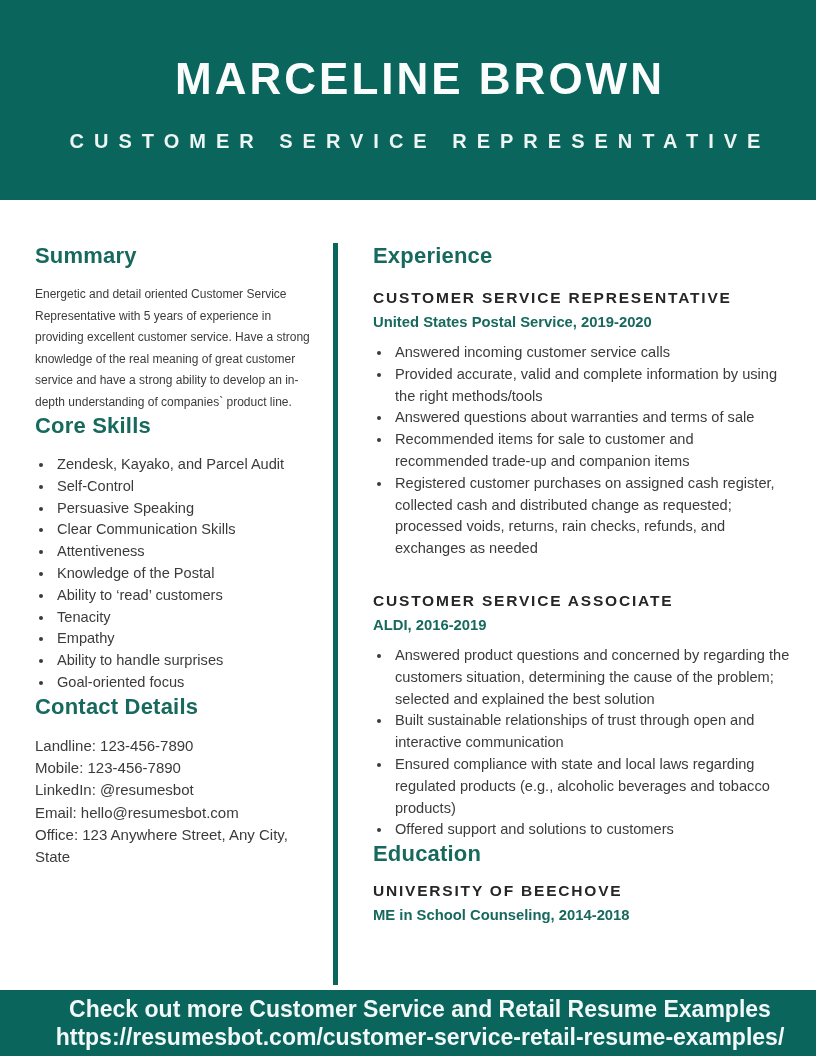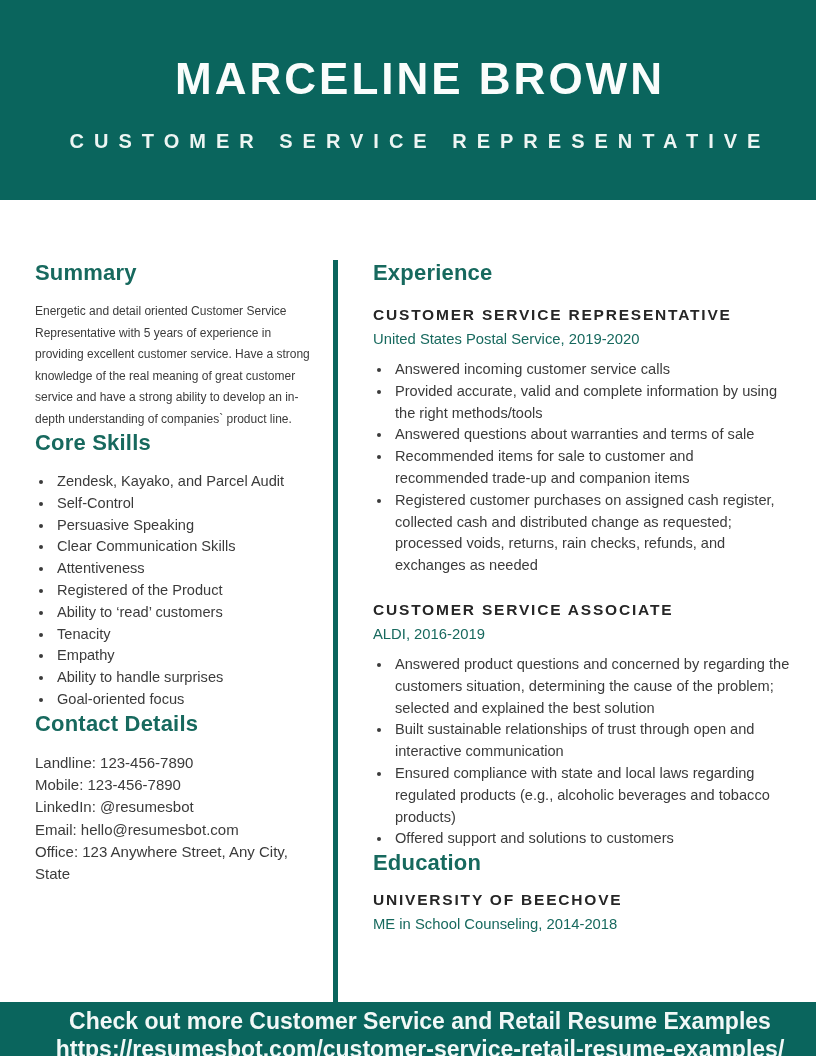--- a/index.html
+++ b/index.html
@@ -30,21 +30,21 @@
   }
   .header .subtitle{
     margin-top:26px;
     font-size:20px;font-weight:700;letter-spacing:10px;color:#edf5f3;
     white-space:nowrap;
   }
 
   
   .content{
     flex:1;display:flex;align-items:flex-start;
-    padding:60px 26px 0 35px;
+    padding:43px 26px 0 35px;
   }
   .col.left{width:285px;flex:none;}
   .divider{
     flex:none;width:5px;height:742px;
     background:var(--accent);
     margin-left:13px;margin-right:35px;
   }
   .col.right{flex:1;min-width:0;}
 
   h2.section-heading{
@@ -65,23 +65,23 @@
   ul.plain{margin:0;padding:0;list-style:none;}
   ul.plain li{font-size:15px;line-height:22.3px;color:var(--body-text);}
 
   .job{margin-top:20px;}
   .job-title,.school-name{
     margin:0;font-size:15.5px;font-weight:700;letter-spacing:1.8px;
     color:var(--title-text);
   }
   .company{
     margin:7px 0 12px;
-    font-size:14.8px;font-weight:400;color:var(--heading);
+    font-size:14.8px;font-weight:700;color:var(--heading);
   }
-  .job + .job{margin-top:24px;}
+  .job + .job{margin-top:32px;}
   .edu-heading{margin-top:23px;}
   .school-name{}
   .degree{margin-bottom:0;}
 
   
   .footer{
     height:66px;flex:none;
     display:flex;flex-direction:column;align-items:center;justify-content:center;
     text-align:center;font-weight:700;font-size:23px;line-height:28.5px;
     color:#f2f8f7;
@@ -104,21 +104,21 @@
       <h2 class="section-heading">Summary</h2>
       <p class="summary-text">Energetic and detail oriented Customer Service Representative with 5 years of experience in providing excellent customer service. Have a strong knowledge of the real meaning of great customer service and have a strong ability to develop an in-depth understanding of companies`  product line.</p>
 
       <h2 class="section-heading mt">Core Skills</h2>
       <ul class="bullets skills">
           <li>Zendesk, Kayako, and Parcel Audit</li>
           <li>Self-Control</li>
           <li>Persuasive Speaking</li>
           <li>Clear Communication Skills</li>
           <li>Attentiveness</li>
-          <li>Registered of the Product</li>
+          <li>Knowledge of the Postal</li>
           <li>Ability to ‘read’ customers</li>
           <li>Tenacity</li>
           <li>Empathy</li>
           <li>Ability to handle surprises</li>
           <li>Goal-oriented focus</li>
         </ul>
 
       <h2 class="section-heading mt">Contact Details</h2>
       <ul class="plain contact">
           <li>Landline: 123-456-7890</li>

